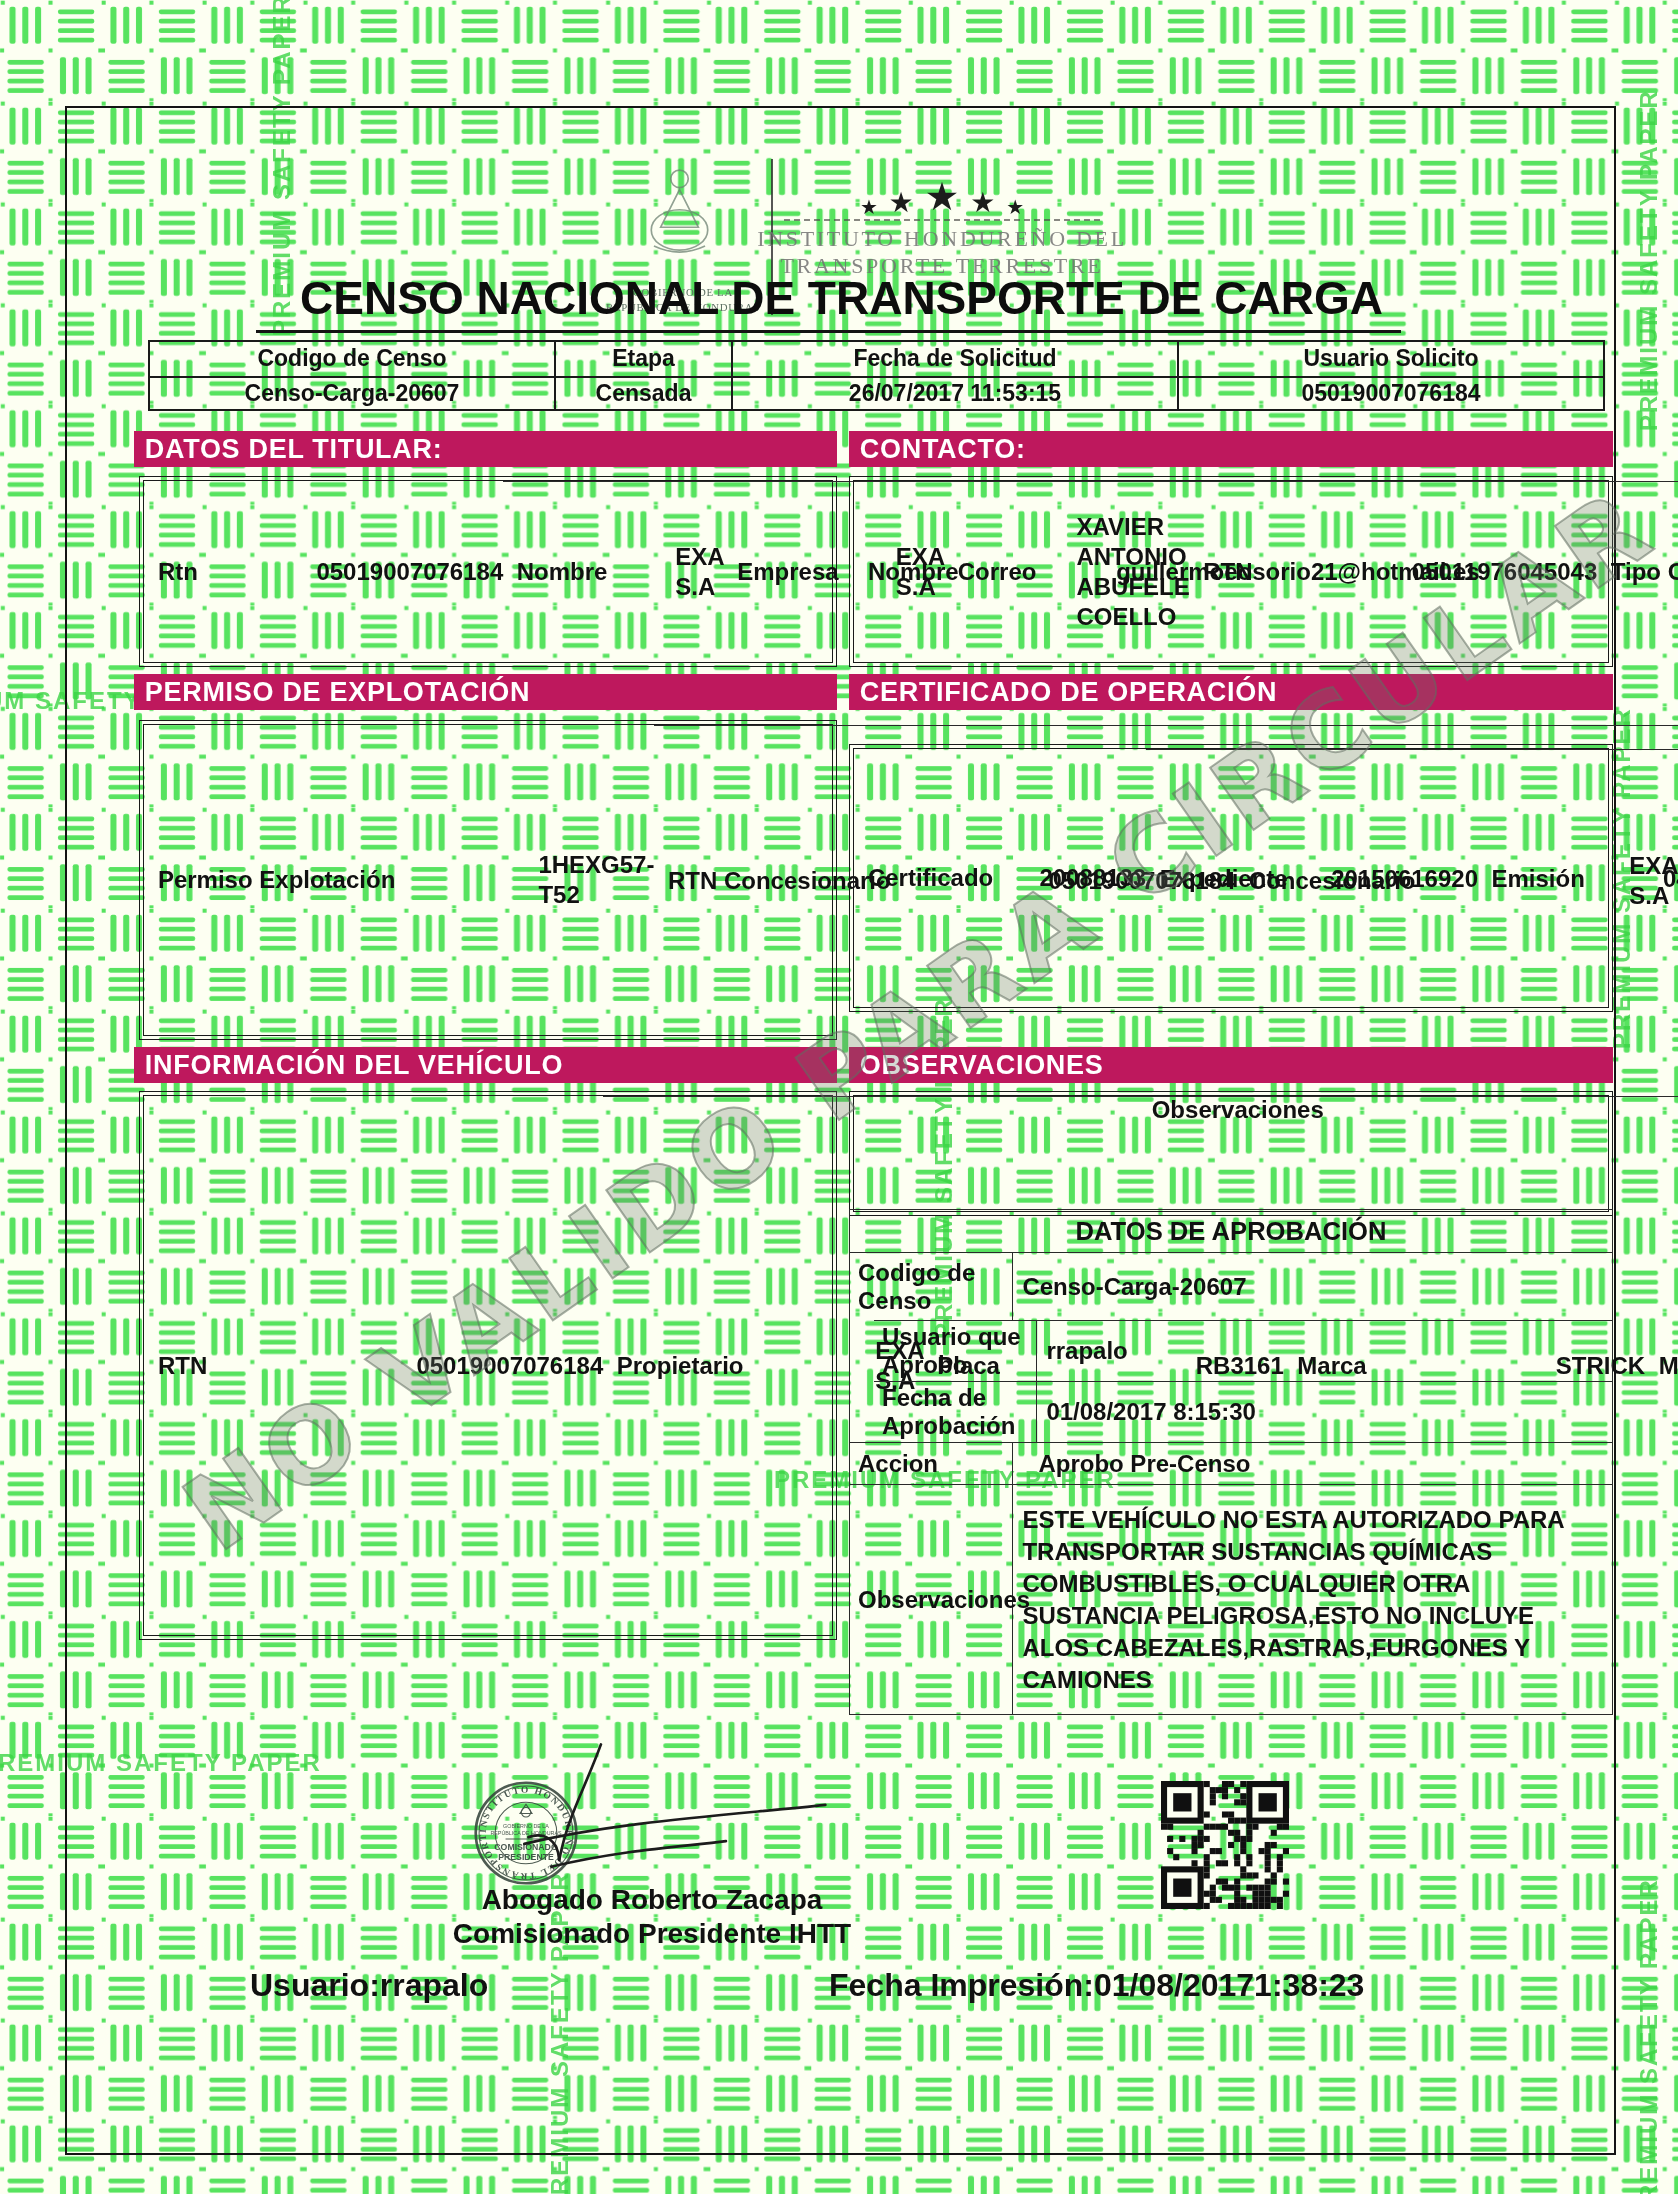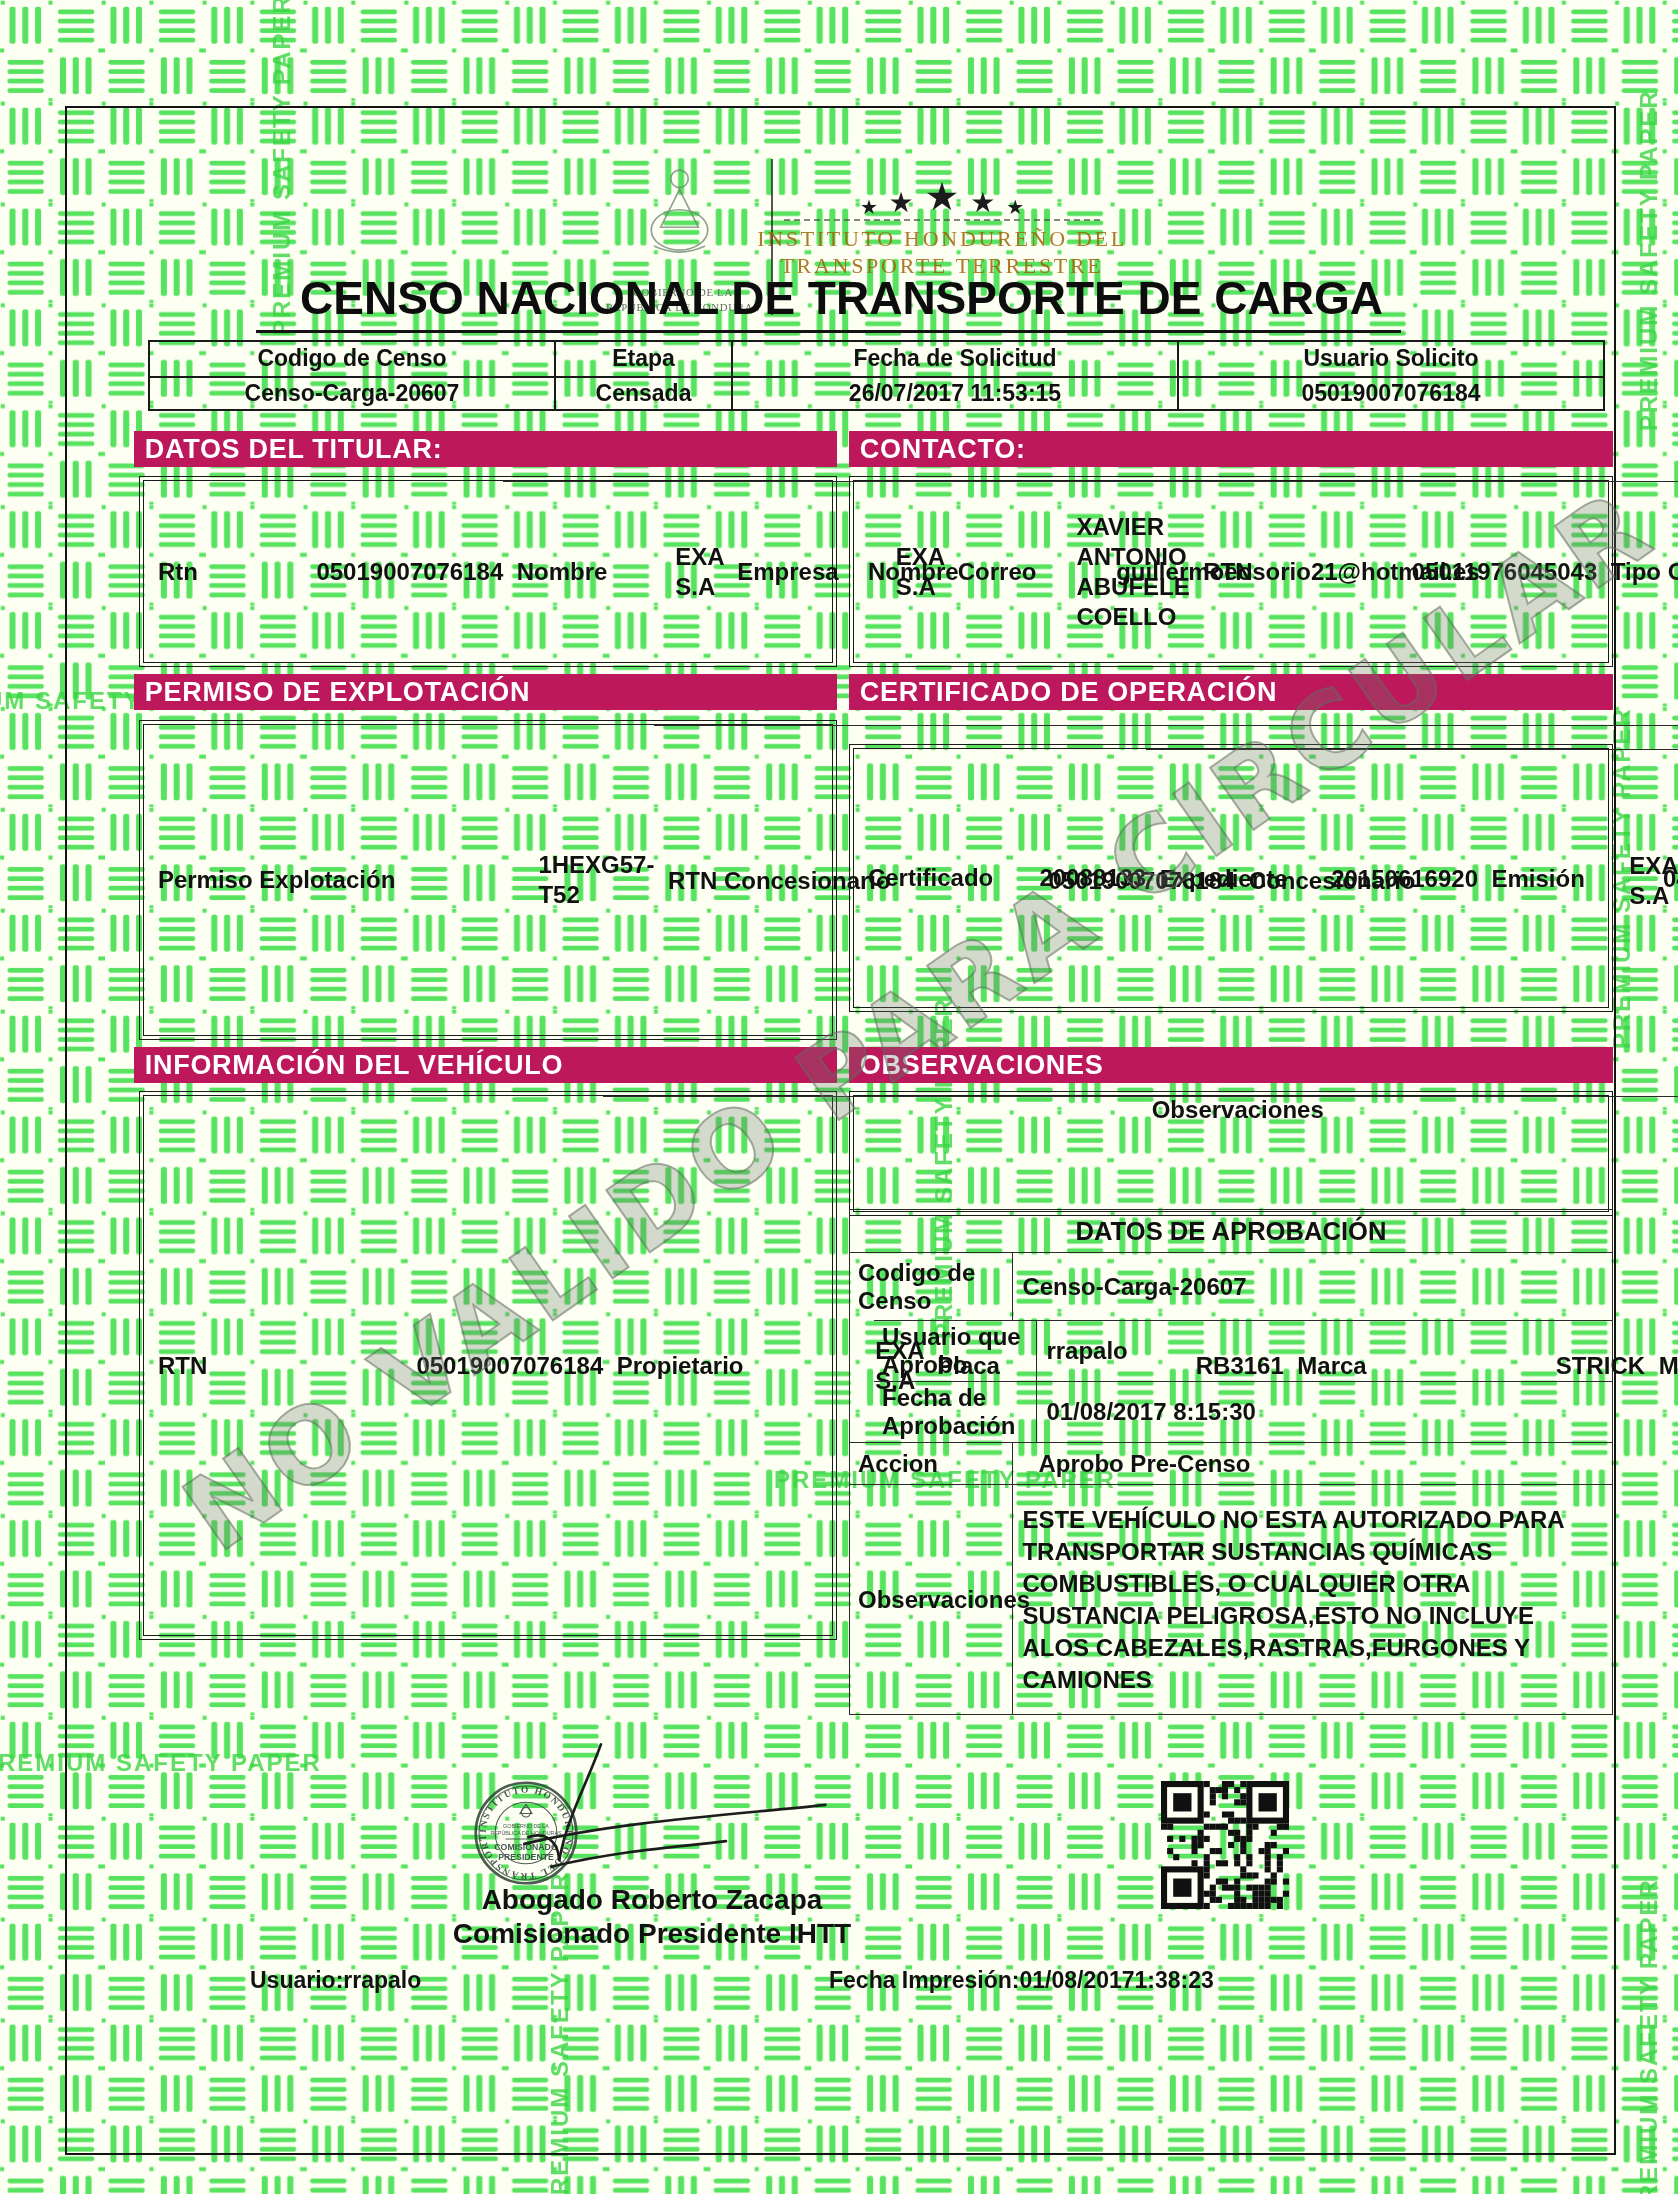--- a/index.html
+++ b/index.html
@@ -21,21 +21,21 @@
   
   .z3{z-index:3;}
   .govtxt{position:absolute;left:599px;top:285px;width:168px;text-align:center;z-index:3;
           font-family:"Liberation Serif",serif;font-size:10.8px;color:#5f7264;letter-spacing:0.7px;line-height:15px;}
   .divline{position:absolute;left:771px;top:159px;width:2px;height:156px;background:#2d2d2d;opacity:.8;z-index:3;}
   .stars{position:absolute;left:811px;top:174px;width:262px;display:flex;justify-content:center;
          align-items:flex-end;gap:10.8px;z-index:3;color:#1c1c1c;}
   .st1{font-size:20px;} .st2{font-size:28px;} .st3{font-size:39px;}
   .stardash{position:absolute;left:784px;top:219px;width:316px;border-top:2px dashed #4a4a45;opacity:.65;z-index:3;}
   .inst{position:absolute;left:740px;top:225px;width:404px;text-align:center;z-index:3;
-        font-family:"Liberation Serif",serif;font-size:22px;color:#a16207;letter-spacing:2.7px;opacity:.85;line-height:27px;}
+        font-family:"Liberation Serif",serif;font-size:22px;color:#737373;letter-spacing:2.7px;opacity:.85;line-height:27px;}
   .title{position:absolute;left:135px;top:271px;width:1413px;text-align:center;z-index:3;
          font-size:46px;font-weight:bold;color:#0d0d0d;}
   .title-rule{position:absolute;left:256px;top:330px;width:1145px;height:2.7px;background:#141414;z-index:3;}
   
   .sumtab{position:absolute;left:148px;top:340px;width:1457px;height:71px;z-index:3;
           border:2px solid #1a1a1a;box-sizing:border-box;display:grid;
           grid-template-columns:404px 177px 446px 1fr;grid-template-rows:1fr 1fr;}
   .sc{display:flex;align-items:center;justify-content:center;font-weight:bold;font-size:23px;
       border-left:2px solid #1a1a1a;box-sizing:border-box;}
   .sc.c0{border-left:none;}
@@ -61,21 +61,21 @@
               font-weight:bold;font-size:25.6px;border-bottom:1.3px solid #2a2a2a;}
   .apro-row{display:flex;border-top:1.3px solid #2a2a2a;box-sizing:border-box;min-height:0;}
   .apro-row:nth-child(2){border-top:none;}
   .apro-row .lbl{width:163px;border-right:1.3px solid #2a2a2a;display:flex;align-items:center;
                  padding-left:8px;font-size:24px;line-height:28px;}
   .apro-row .val{flex:1;display:flex;align-items:center;padding:4px 6.7px 4px 9.4px;line-height:32px;}
   .h100{height:67px;flex:none;} .h90{height:61px;flex:none;margin-left:24px;} .h63{height:42px;flex:none;gap:16px;} .hfill{flex:1;}
   
   .sigblock{position:absolute;left:363px;top:1883px;width:578px;text-align:center;z-index:4;
             font-weight:bold;font-size:28px;line-height:34px;}
-  .footline{position:absolute;top:1967px;z-index:3;font-weight:bold;font-size:23px;}
+  .footline{position:absolute;top:1967px;z-index:3;font-weight:bold;font-size:32px;}
 </style>
 </head>
 <body>
 
 <div class="page">
 
   <svg class="bg" width="1679" height="2194" viewBox="0 0 2496 3262">
     <defs>
       <pattern id="weave" width="150" height="150" patternUnits="userSpaceOnUse">
         <g fill="#3fe04b" opacity="0.88">

